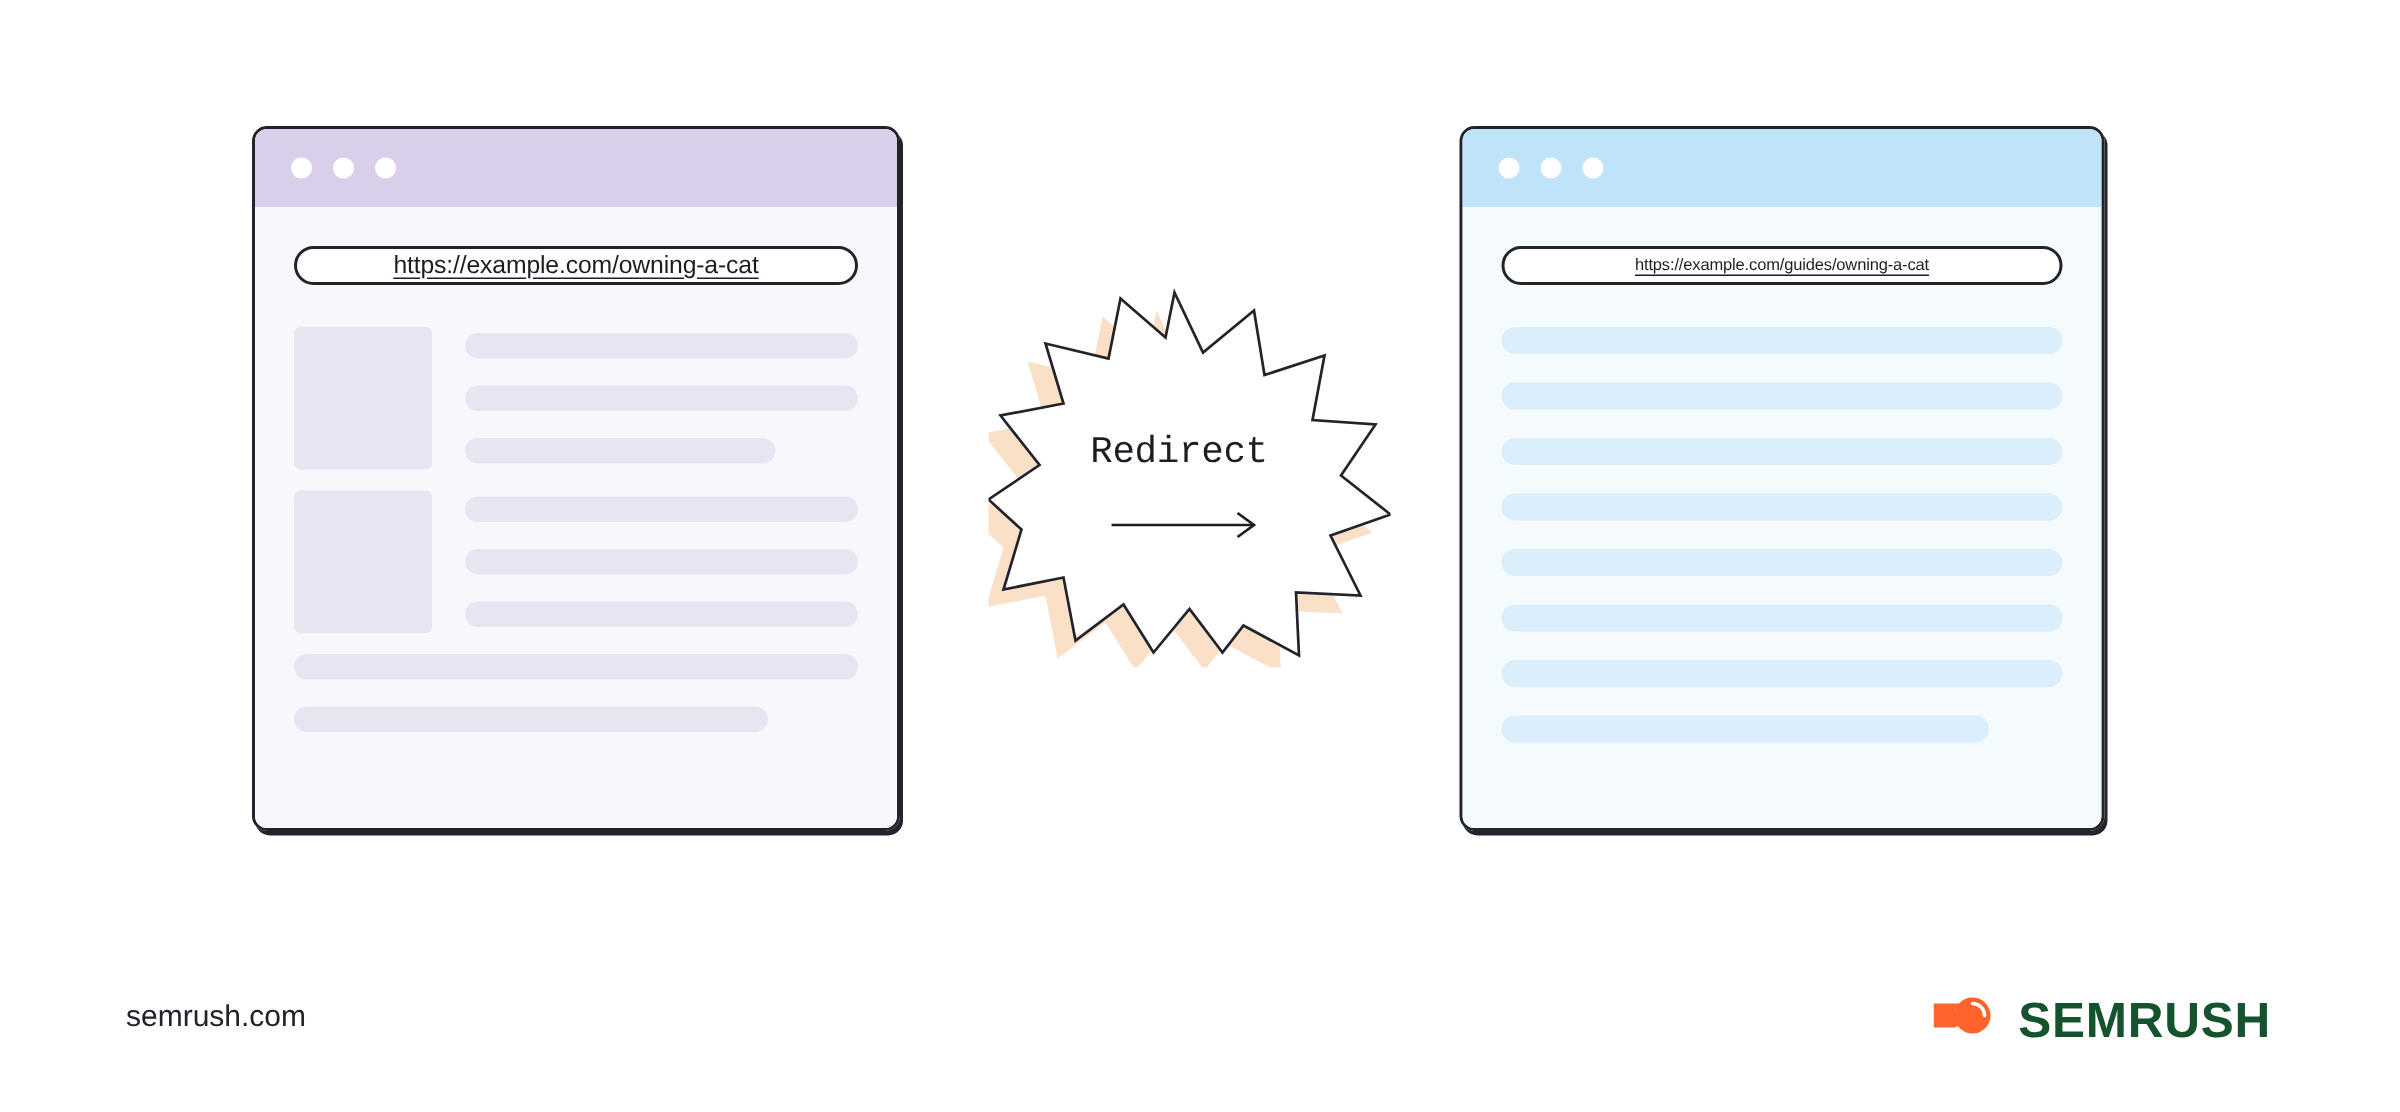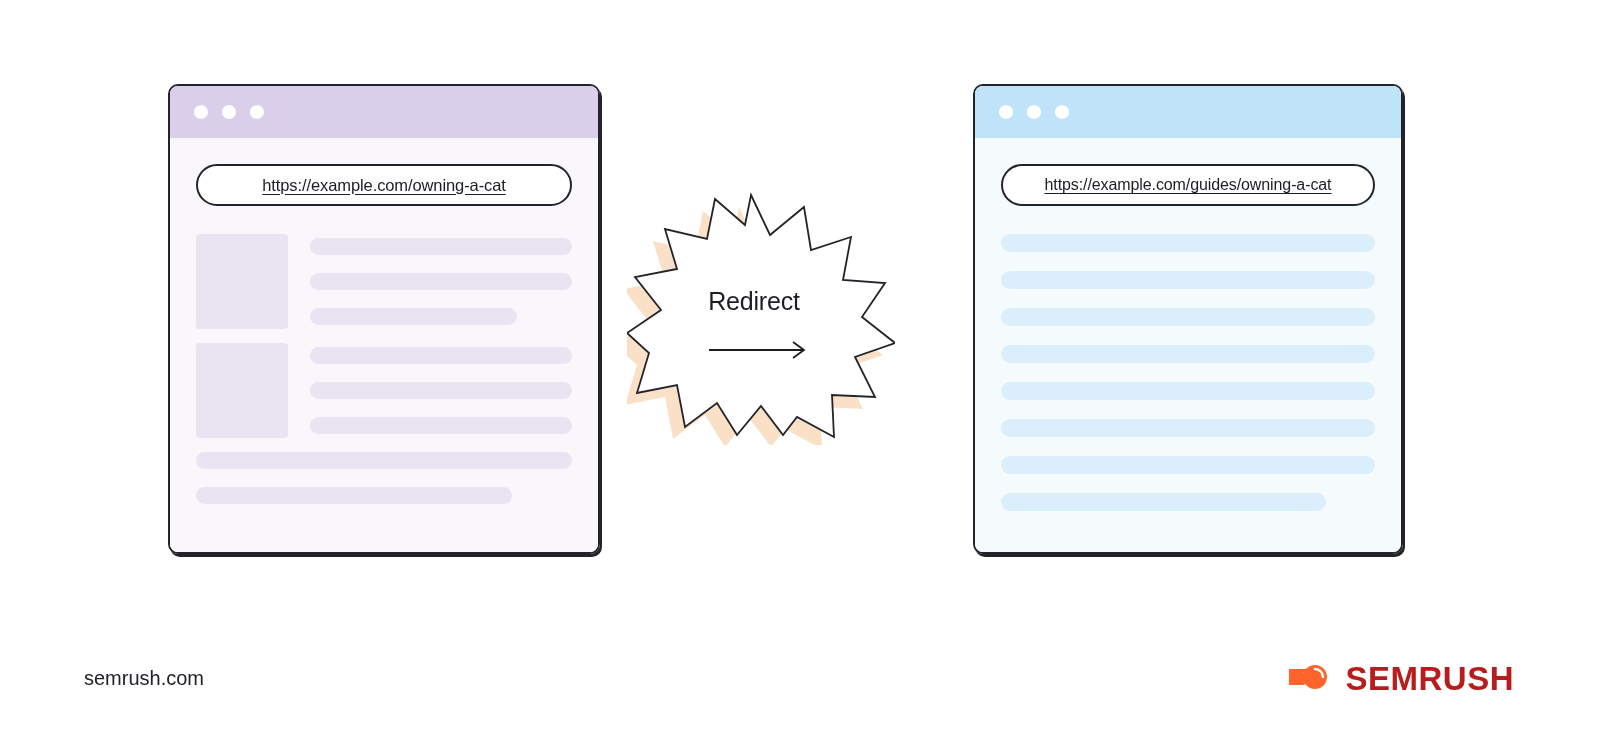--- a/index.html
+++ b/index.html
@@ -46,39 +46,39 @@
 
   .body-area {
     height: calc(100% - 52px);
     padding: 26px 26px 0 26px;
   }
   .body-left  { background: #faf7fc; }
   .body-right { background: #f5fafd; }
 
   
   .urlbar {
-    height: 42px;
+    height: 26px;
     border: 2px solid #23232b;
     border-radius: 24px;
     background: #ffffff;
     display: flex;
     align-items: center;
     justify-content: center;
     padding: 0 18px;
     margin-bottom: 28px;
   }
   .urlbar-text {
     font-size: 16.5px;
     color: #1d1d24;
     text-decoration: underline;
     text-underline-offset: 3px;
     white-space: nowrap;
     letter-spacing: -0.1px;
   }
-  .urlbar-right .urlbar-text { font-size: 16px; }
+  .urlbar-right .urlbar-text { font-size: 11px; }
 
   
   .row-group {
     display: flex;
     gap: 22px;
     margin-bottom: 14px;
   }
   .thumb {
     width: 92px;
     height: 95px;
@@ -102,24 +102,25 @@
     height: 18px;
     border-radius: 9px;
     background: #daeefb;
     margin-bottom: 19px;
   }
   .bottom-bars { display: flex; flex-direction: column; gap: 18px; margin-top: 14px; }
 
   
   .starburst {
     position: absolute;
-    left: 627px;
+    left: 659px;
     top: 185px;
     width: 268px;
     height: 260px;
+    font-family: Liberation Mono, monospace;
   }
   .starburst svg { display: block; width: 268px; height: 260px; }
   .star-label {
     position: absolute;
     left: 0; right: 14px;
     top: 102px;
     text-align: center;
     font-size: 25px;
     color: #1d1d24;
     letter-spacing: -0.2px;
@@ -138,21 +139,21 @@
     right: 86px;
     top: 660px;
     display: flex;
     align-items: center;
     gap: 14px;
   }
   .brand-name {
     font-size: 33px;
     font-weight: bold;
     letter-spacing: 0.5px;
-    color: #b91c1c;
+    color: #14532d;
   }
 </style>
 </head>
 <body>
 
 <div class="canvas">
 
   <div class="browser browser-left">
     <div class="titlebar titlebar-left">
       <span class="dot"></span>

